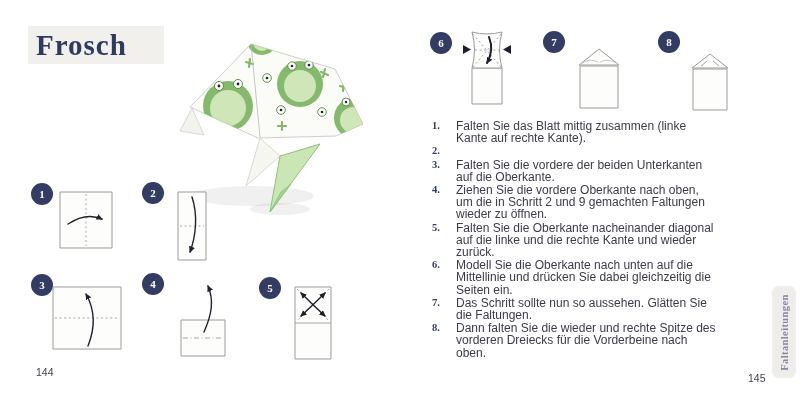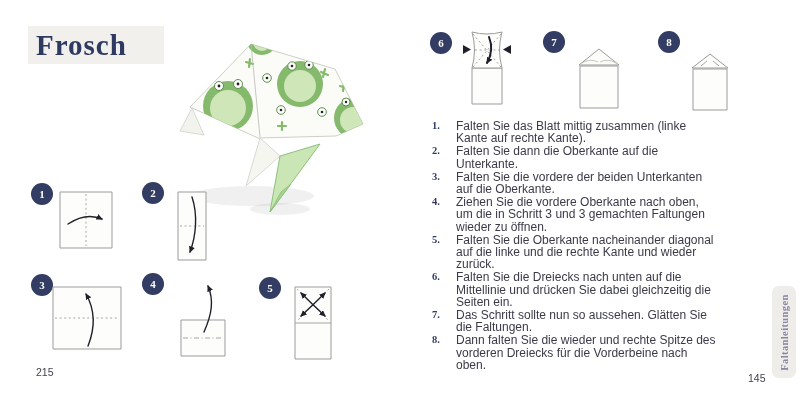--- a/index.html
+++ b/index.html
@@ -162,21 +162,21 @@
     </div>
   <svg class="diag" style="left:288px;top:282px" width="50" height="82" viewBox="0 0 50 82">
     <rect x="7" y="5" width="36" height="72" class="paper"></rect>
     <line x1="7" y1="41" x2="43" y2="41" stroke="#9b9b9b" stroke-width="0.9"></line>
     <line x1="9" y1="7" x2="41" y2="39" class="dash"></line>
     <line x1="41" y1="7" x2="9" y2="39" class="dash"></line>
     <path d="M13,34 Q25,23 37,11" class="arr" marker-start="url(#ah)" marker-end="url(#ah)"></path>
     <path d="M13,11 Q25,23 37,34" class="arr" marker-start="url(#ah)" marker-end="url(#ah)"></path>
   </svg>
 
-  <div class="pagenum" id="pagenum-left">215</div>
+  <div class="pagenum" id="pagenum-left">144</div>
 
   <div class="badge" style="left:430px;top:32px">
     <span>6</span>
     </div>
   <svg class="diag" style="left:462px;top:26px" width="50" height="86" viewBox="0 0 50 86">
     <rect x="10" y="42" width="30" height="36" class="paper"></rect>
     <path d="M10,6 Q25,10 40,6 Q35,24 40,42 L10,42 Q15,24 10,6 Z" class="paper"></path>
     <line x1="11" y1="8" x2="39" y2="41" class="dash"></line>
     <line x1="39" y1="8" x2="11" y2="41" class="dash"></line>
     <line x1="13" y1="24" x2="37" y2="24" class="dash"></line>
@@ -203,37 +203,36 @@
     <rect x="5" y="19" width="34" height="41" class="paper"></rect>
   </svg>
 
   <div class="instr">
     <div class="irow">
         <span class="inum">1.</span>
         <span class="itext">Falten Sie das Blatt mittig zusammen (linke Kante auf rechte Kante).</span>
       </div>
     <div class="irow">
         <span class="inum">2.</span>
-        <span class="itext">Falten Sie dann die Oberkante auf die Unterkante.</span>
       </div>
     <div class="irow">
         <span class="inum">3.</span>
         <span class="itext">Falten Sie die vordere der beiden Unterkanten auf die Oberkante.</span>
       </div>
     <div class="irow">
         <span class="inum">4.</span>
-        <span class="itext">Ziehen Sie die vordere Oberkante nach oben, um die in Schritt 3 und 3 gemachten Faltungen wieder zu öffnen.</span>
+        <span class="itext">Ziehen Sie die vordere Oberkante nach oben, um die in Schritt 2 und 9 gemachten Faltungen wieder zu öffnen.</span>
       </div>
     <div class="irow">
         <span class="inum">5.</span>
         <span class="itext">Falten Sie die Oberkante nacheinander diagonal auf die linke und die rechte Kante und wieder zurück.</span>
       </div>
     <div class="irow">
         <span class="inum">6.</span>
-        <span class="itext">Falten Sie die Dreiecks nach unten auf die Mittellinie und drücken Sie dabei gleichzeitig die Seiten ein.</span>
+        <span class="itext">Modell Sie die Oberkante nach unten auf die Mittellinie und drücken Sie dabei gleichzeitig die Seiten ein.</span>
       </div>
     <div class="irow">
         <span class="inum">7.</span>
         <span class="itext">Das Schritt sollte nun so aussehen. Glätten Sie die Faltungen.</span>
       </div>
     <div class="irow">
         <span class="inum">8.</span>
         <span class="itext">Dann falten Sie die wieder und rechte Spitze des vorderen Dreiecks für die Vorderbeine nach oben.</span>
       </div>
   </div>

